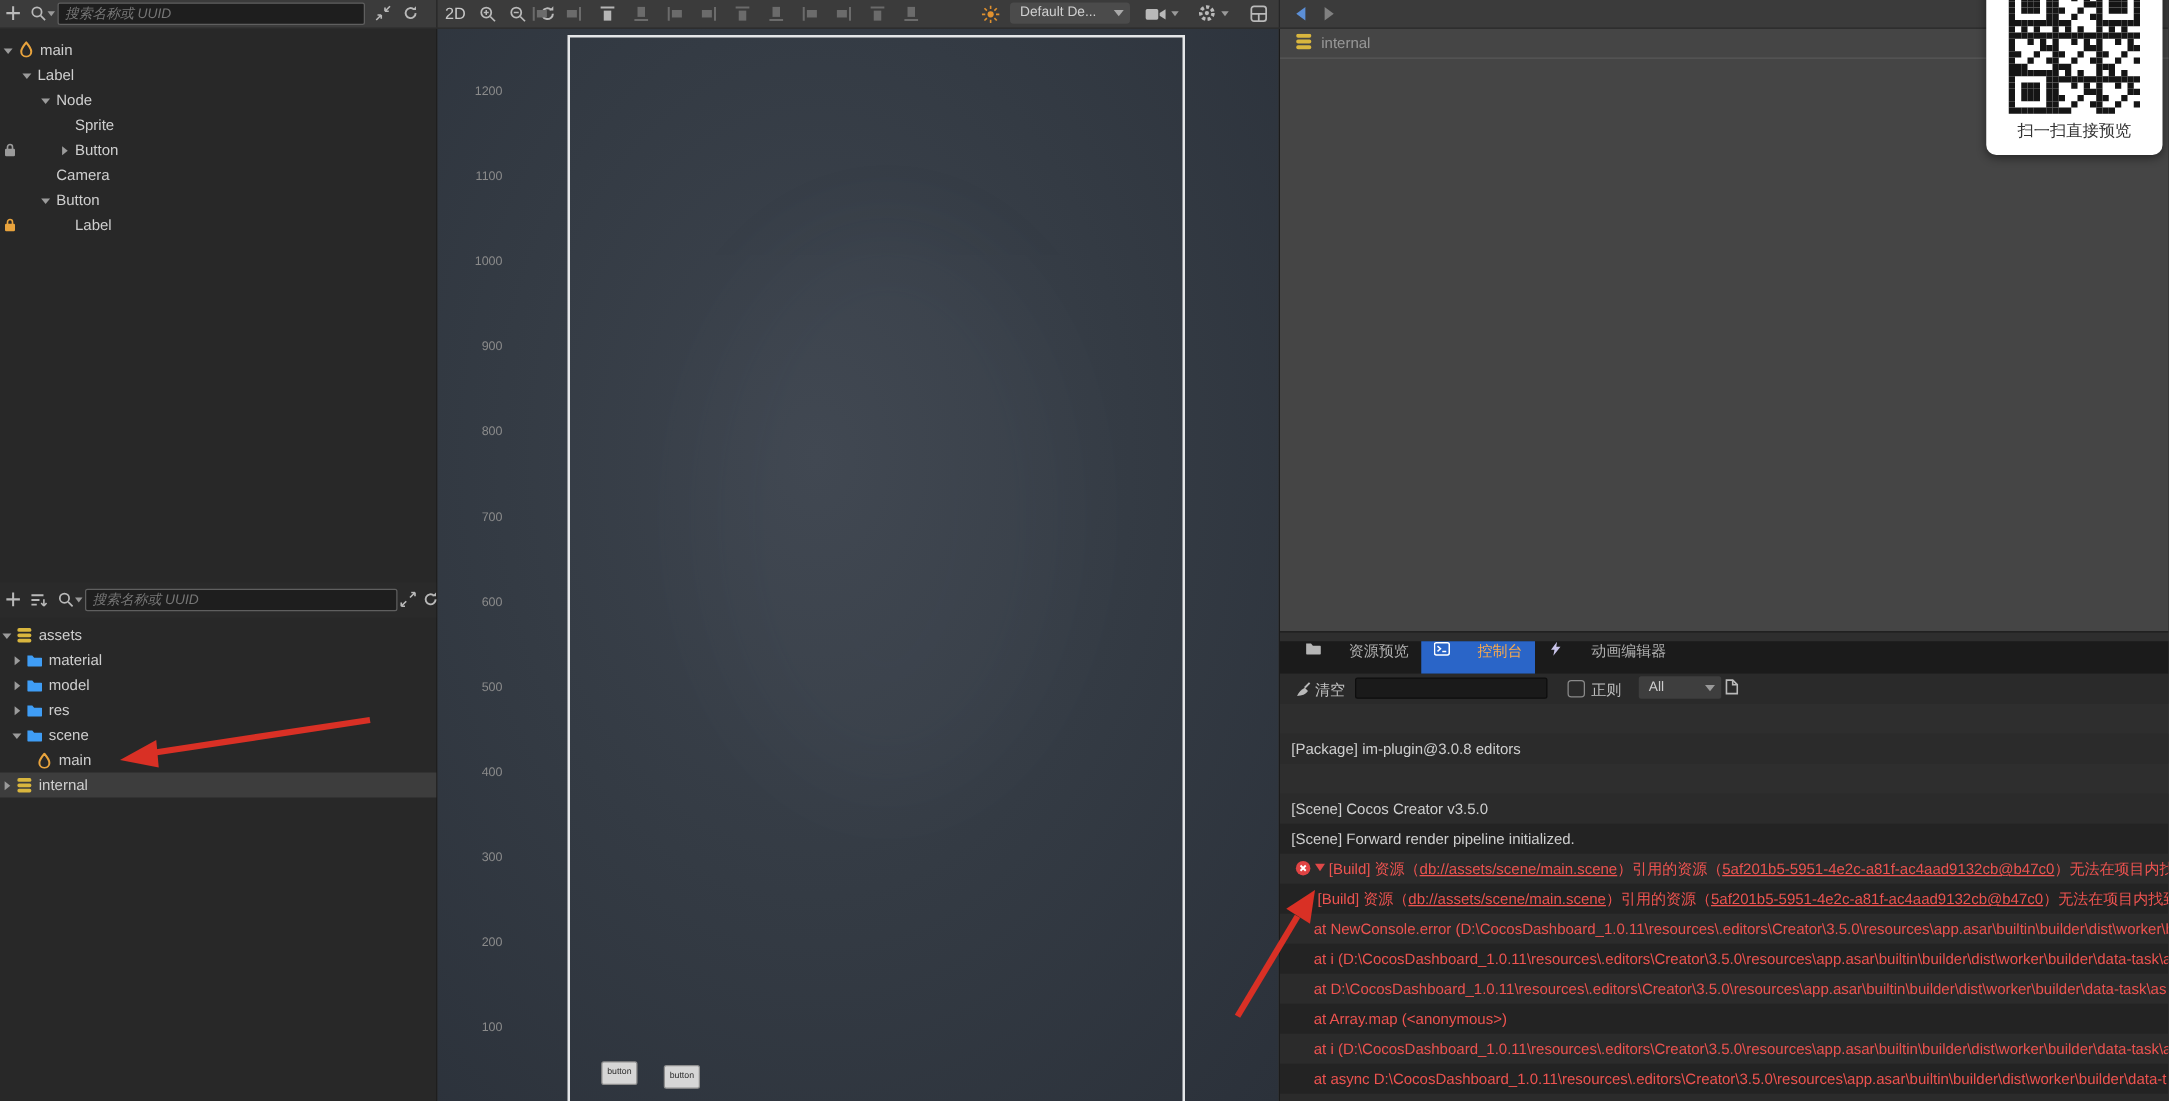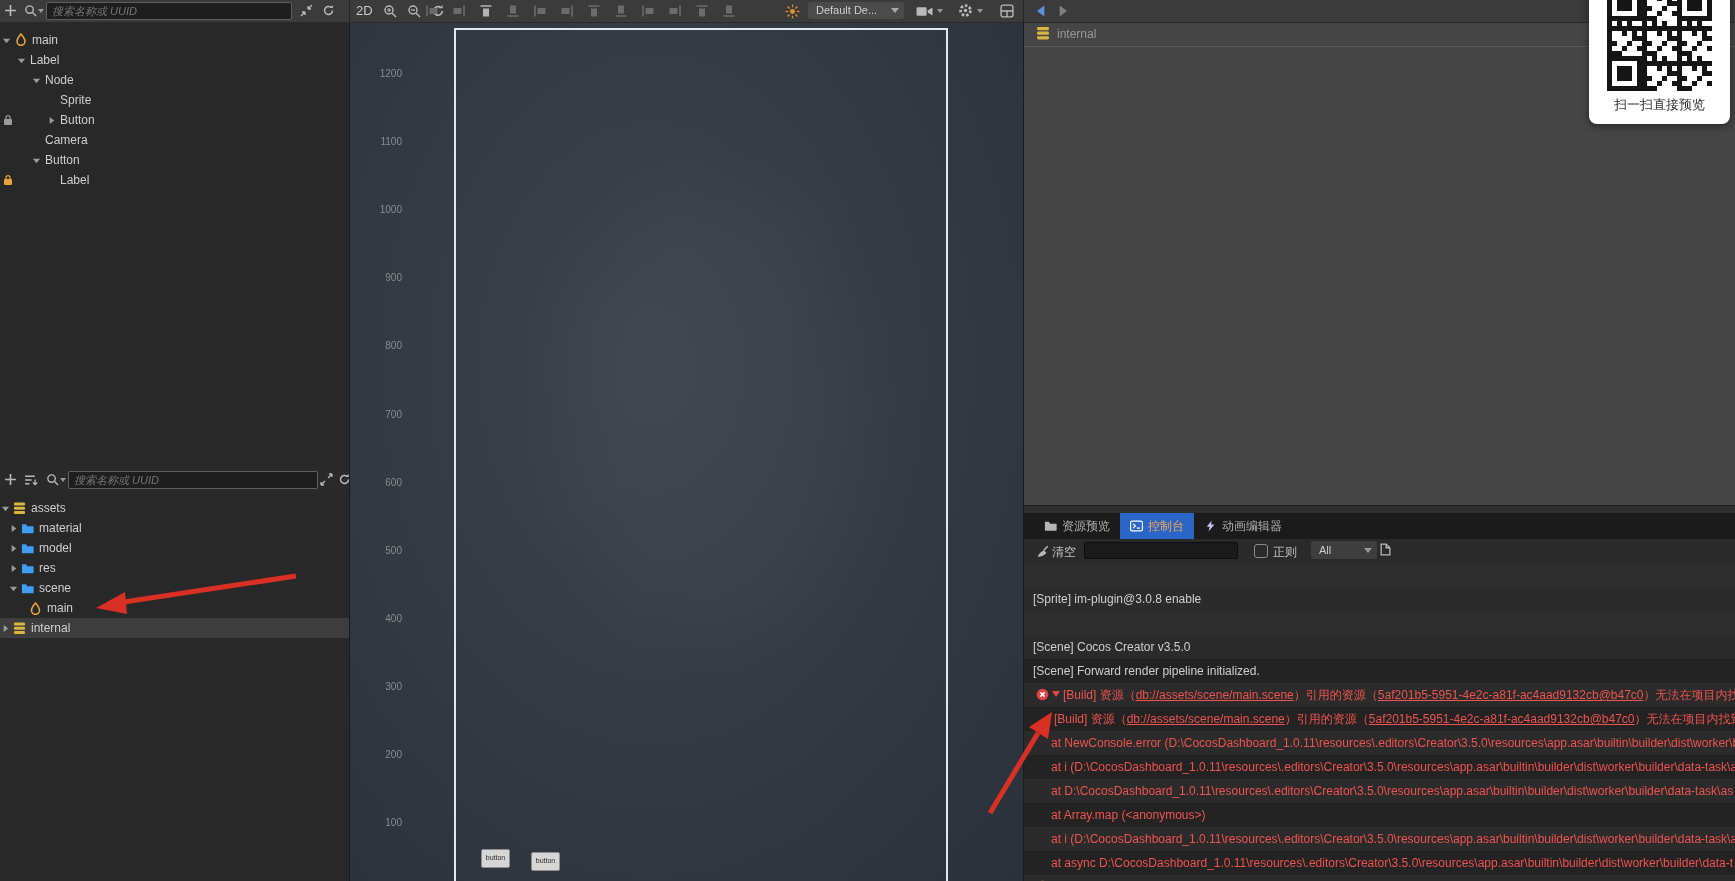--- a/index.html
+++ b/index.html
@@ -39,21 +39,21 @@
   .ruler-num{position:absolute;left:24px;width:28px;text-align:right;font-size:10px;color:#8b8b8b}
   .scene-btn{position:absolute;width:27px;height:17px;background:#d6d6d6;border:1px solid #8e8e8e;border-radius:2px;
      font-size:7px;color:#2a2a2a;text-align:center;line-height:16px;overflow:hidden}
   
   #right-panel{position:absolute;left:1023px;top:22px;right:0;bottom:0;background:#454545;border-left:1px solid #1b1b1b}
   #rp-item{position:absolute;left:0;top:0;width:100%;height:24px;border-bottom:1px solid #585858}
   #rp-item span{position:absolute;left:33px;top:5px;font-size:12px;color:#989898}
   
   #console{position:absolute;left:0;right:0;top:483px;bottom:0;background:#2e2e2e;border-top:1px solid #1d1d1d}
   #console-tabs{position:absolute;left:0;top:7px;right:0;height:26px;background:#1b1b1b;display:flex;padding-left:10px}
-  .ctab{height:26px;display:flex;align-items:center;gap:5px;padding:0 10px;font-size:12px;color:#b0b0b0;white-space:nowrap}
+  .ctab{height:26px;display:flex;gap:22px;padding:0 10px;font-size:12px;color:#b0b0b0;white-space:nowrap}
   .ctab.active{background:#2a65c8;color:#f7a94e}
   #console-toolbar{position:absolute;left:0;right:0;top:33px;height:24px;background:#2a2a2a}
   #console-toolbar .tl{position:absolute;top:5px;font-size:12px;color:#c0c0c0;white-space:nowrap}
   #cfilter-input{position:absolute;left:60px;top:3px;width:152px;height:15px;background:#1a1a1a;
      border:1px solid #0d0d0d;border-radius:2px}
   #regex-box{position:absolute;left:230px;top:5px;width:12px;height:12px;border:1px solid #8a8a8a;border-radius:3px;background:#2a2a2a}
   #level-select{position:absolute;left:287px;top:2px;width:44px;height:18px;background:#3e3e3e;border-radius:2px;
      color:#cccccc;font-size:11px;line-height:18px;padding:0 14px 0 8px}
   #level-select .car{position:absolute;right:5px;top:7px;width:0;height:0;border-left:4px solid transparent;
      border-right:4px solid transparent;border-top:5px solid #999}
@@ -590,21 +590,21 @@
         <span class="tl" style="left:249px">正则</span>
         <span id="level-select"><span>All</span><span class="car"></span></span>
         <span class="abs" style="left:356px;top:4px">
             <svg width="11" height="13" class="ic">
               <use href="#i-doc"></use>
             </svg>
           </span>
       </div>
       <div id="console-logs">
           <div class="crow t-log" style="top:24px;background:#2b2b2b">
-            <span class="txt" style="left:9px"><span>[Sprite] im-plugin@3.0.8 enable</span></span>
+            <span class="txt" style="left:9px"><span>[Package] im-plugin@3.0.8 editors</span></span>
           </div>
           <div class="crow t-log" style="top:72px;background:#2b2b2b">
             <span class="txt" style="left:9px"><span>[Scene] Cocos Creator v3.5.0</span></span>
           </div>
           <div class="crow t-log" style="top:96px;background:#232323">
             <span class="txt" style="left:9px"><span>[Scene] Forward render pipeline initialized.</span></span>
           </div>
           <div class="crow t-error" style="top:120px;background:#2b2b2b">
             <span class="abs" style="left:12px;top:5px;color:#fff">
               <svg width="13" height="13">

